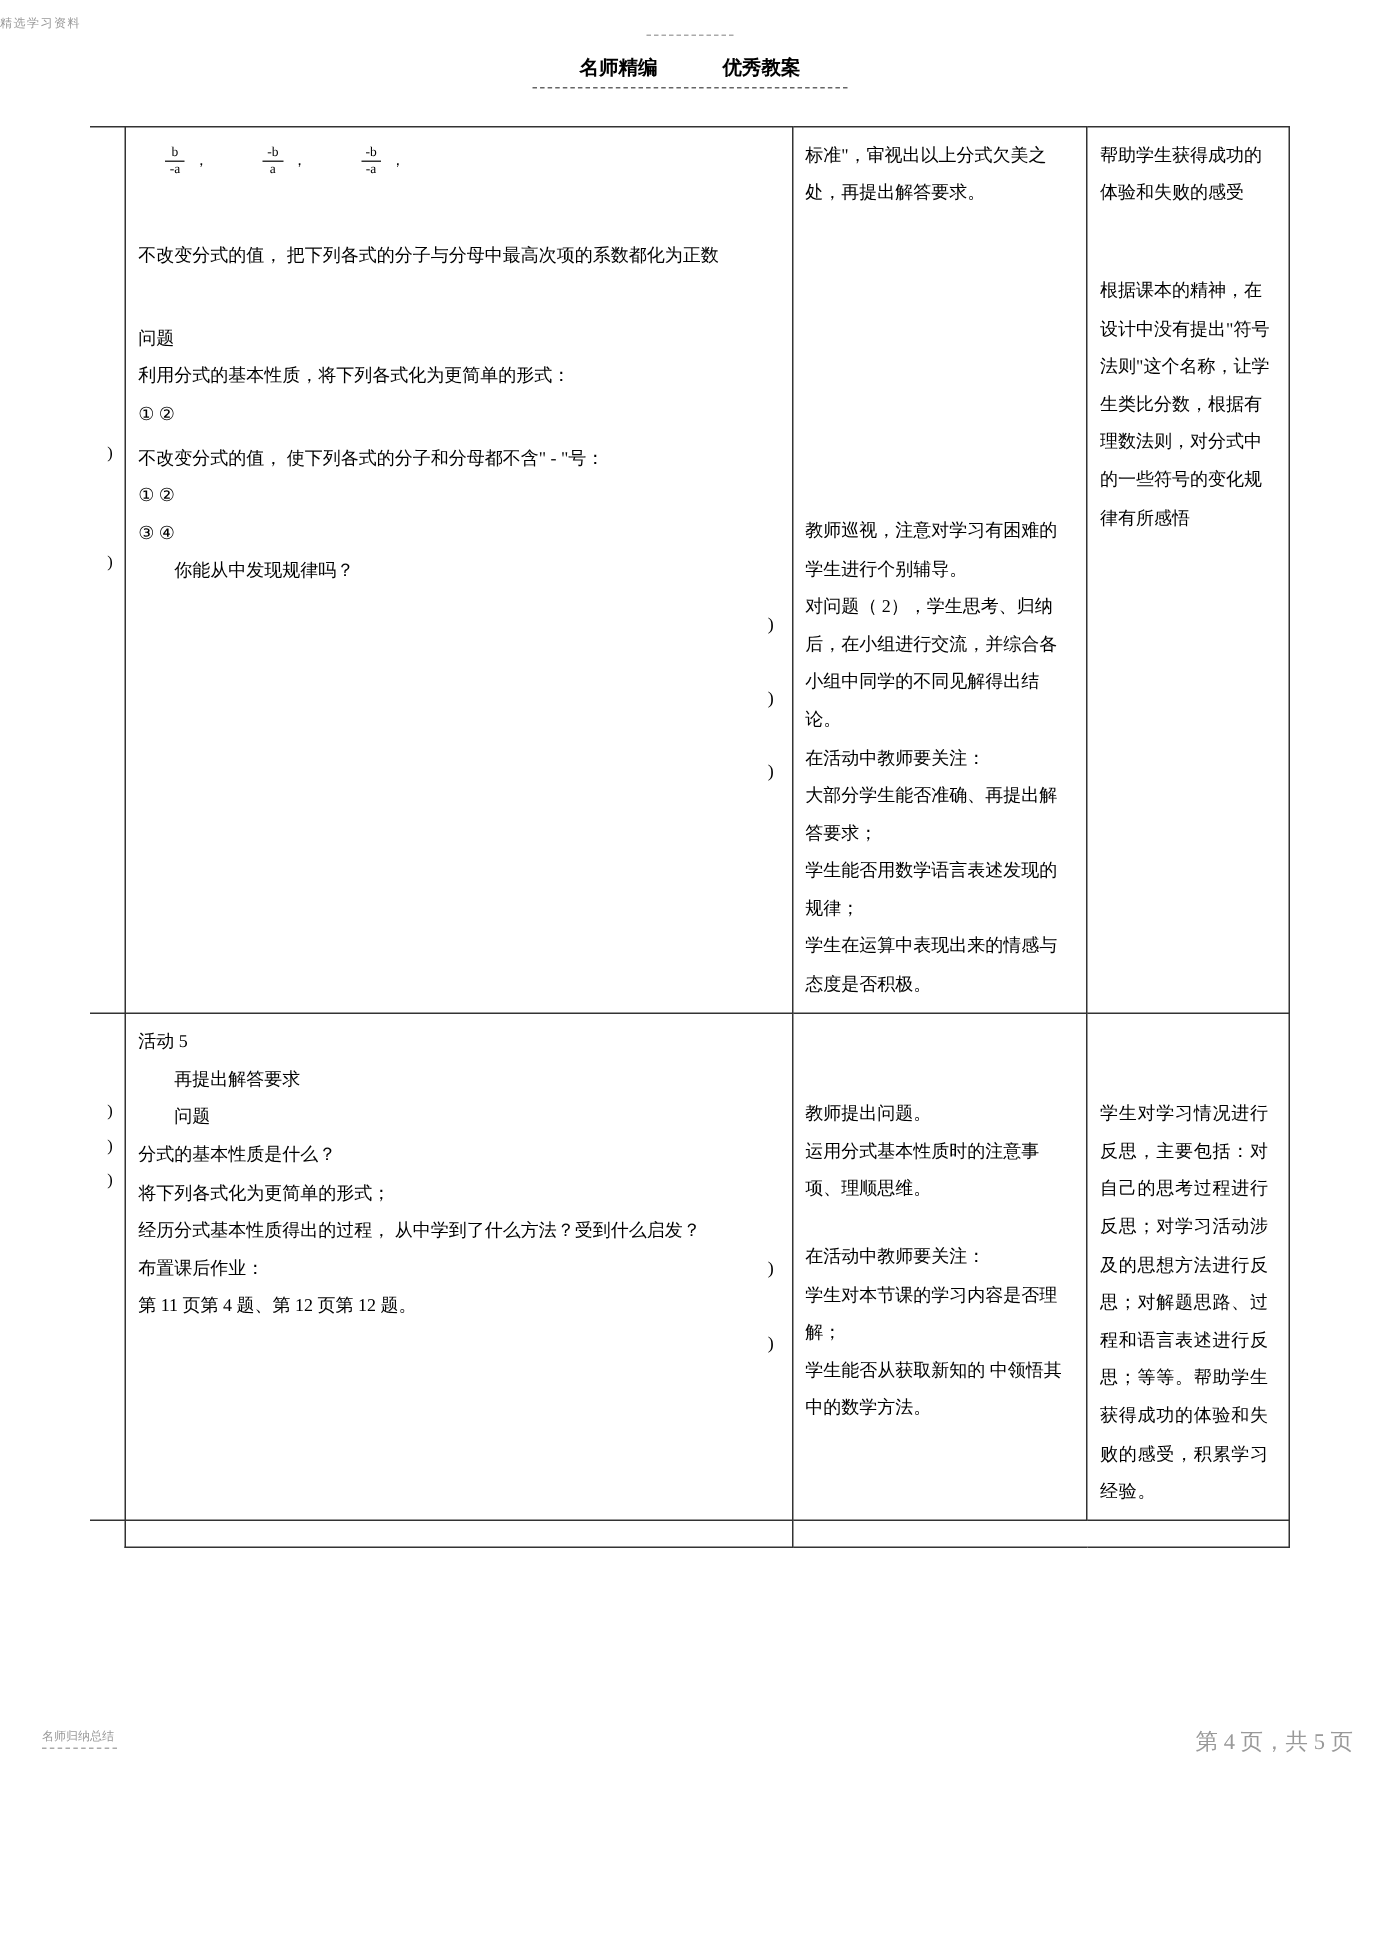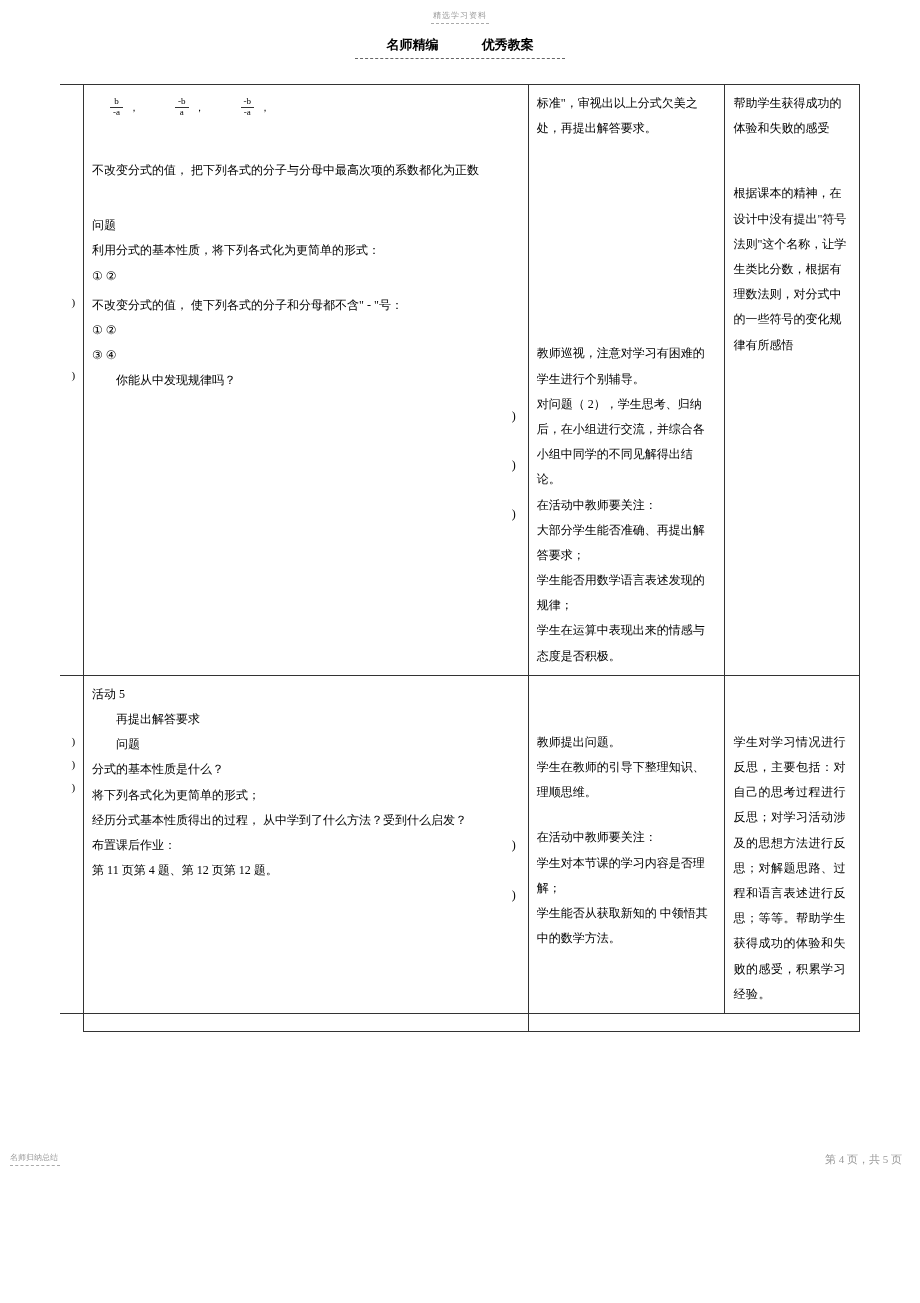--- a/index.html
+++ b/index.html
@@ -9,21 +9,21 @@
     }
     body {
       font-family: "SimSun", "Microsoft YaHei", serif;
       background: white;
       width: 920px;
       margin: 0 auto;
       position: relative;
       padding-top: 10px;
     }
     .top-label {
-      text-align: center;
+      text-align: left;
       font-size: 8px;
       color: #999;
       letter-spacing: 1px;
       margin-bottom: 2px;
     }
     .top-dashed {
       width: 58px;
       margin: 0 auto;
       border-bottom: 1px dashed #aaa;
       margin-bottom: 12px;
@@ -111,35 +111,35 @@
       padding-left: 24px;
       font-family: Liberation Serif, serif;
     }
     .rparen {
       float: right;
       margin-right: 4px;
     }
     .footer {
       position: relative;
       margin-top: 120px;
-      padding: 0 18px 10px 10px;
+      padding: 0 18px 10px 28px;
       font-size: 8px;
       color: #999;
     }
     .footer-left {
       display: inline-block;
     }
     .footer-dash {
       border-bottom: 1px dashed #aaa;
       width: 50px;
       margin-top: 2px;
     }
     .footer-right {
       float: right;
-      font-size: 11px;
+      font-size: 15px;
     }
     .wide {
       letter-spacing: 0.5px;
     }
   </style>
 </head>
 <body>
 
 <div class="top-label">精选学习资料</div>
 <div class="top-dashed"></div>
@@ -247,21 +247,21 @@
       <div><span>布置课后作业：</span><span class="rparen">)</span></div>
       <div>第 11 页第  4 题、第  12 页第 12 题。</div>
       <div>
               <span class="rparen">)</span>
             </div>
       <div style="clear:both"></div>
     </td>
     <td class="col2">
       <div style="height:48px"></div>
       <div>教师提出问题。</div>
-      <div>学生在教师的引导下整理知识、理顺思维。</div>
+      <div>运用分式基本性质时的注意事项、理顺思维。</div>
       <div style="height:20px"></div>
       <div>在活动中教师要关注：</div>
       <div>学生对本节课的学习内容是否理解；</div>
       <div>学生能否从获取新知的      中领悟其中的数学方法。</div>
     </td>
     <td class="col3">
       <div style="height:48px"></div>
       <div class="wide">学生对学习情况进行反思，主要包括：对自己的思考过程进行反思；对学习活动涉及的思想方法进行反思；对解题思路、过程和语言表述进行反思；等等。帮助学生获得成功的体验和失败的感受，积累学习经验。</div>
     </td>
   </tr>

